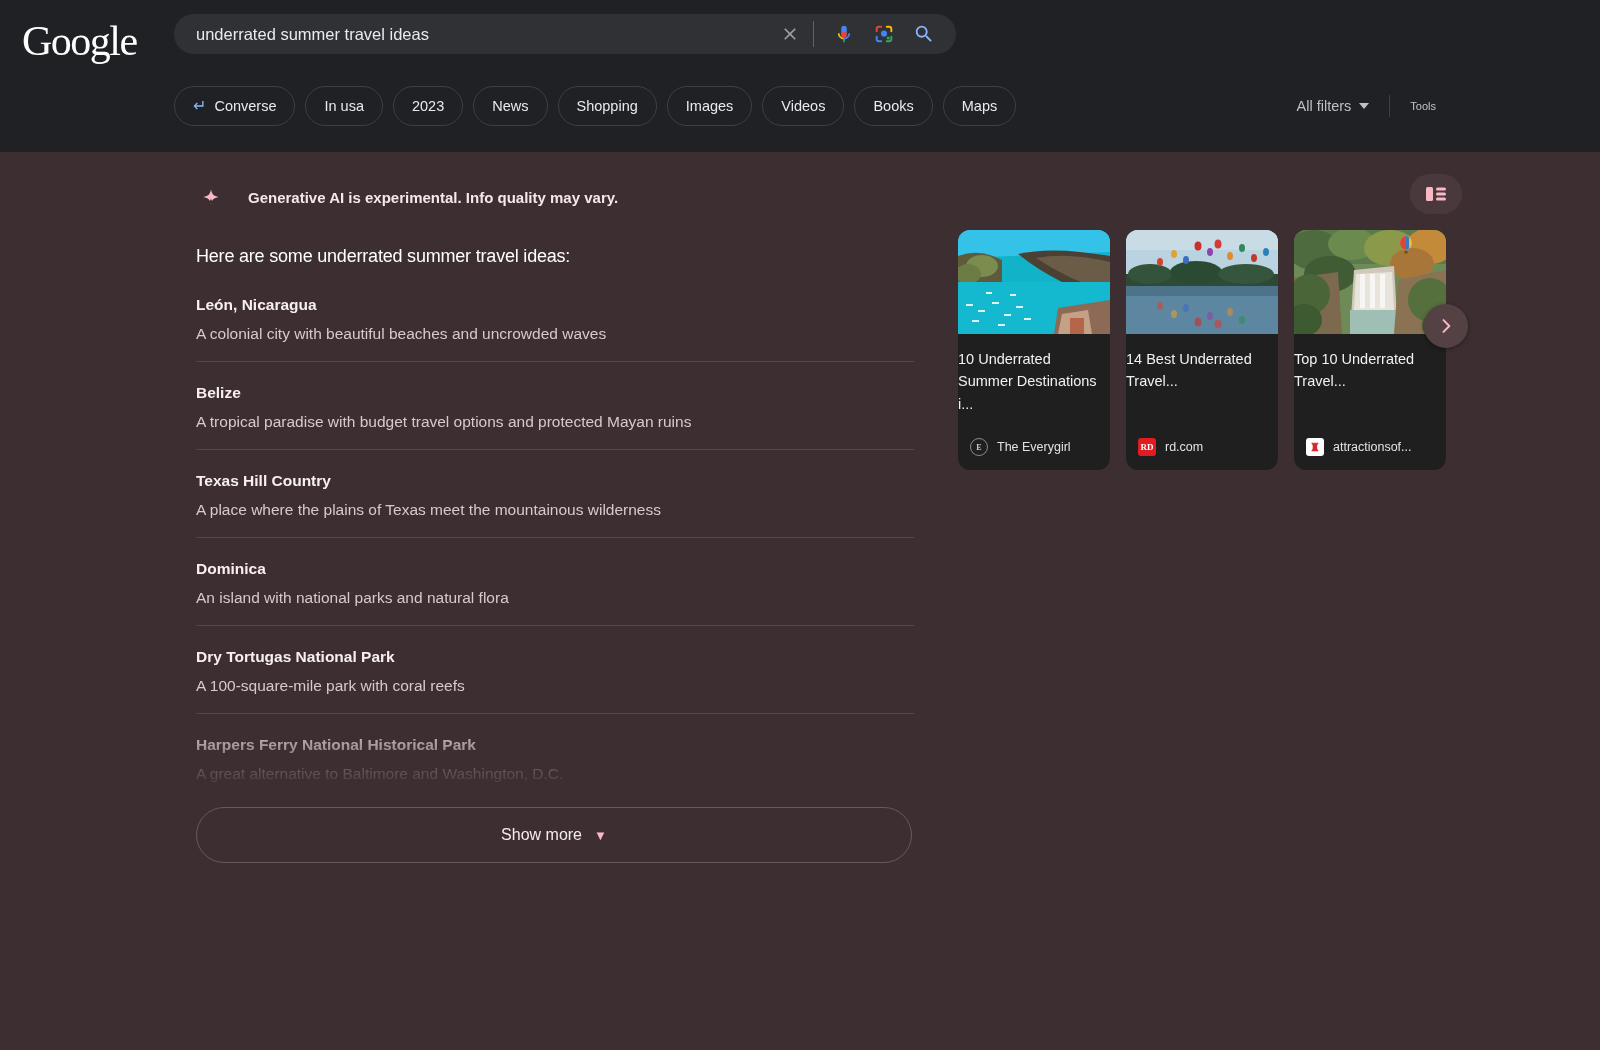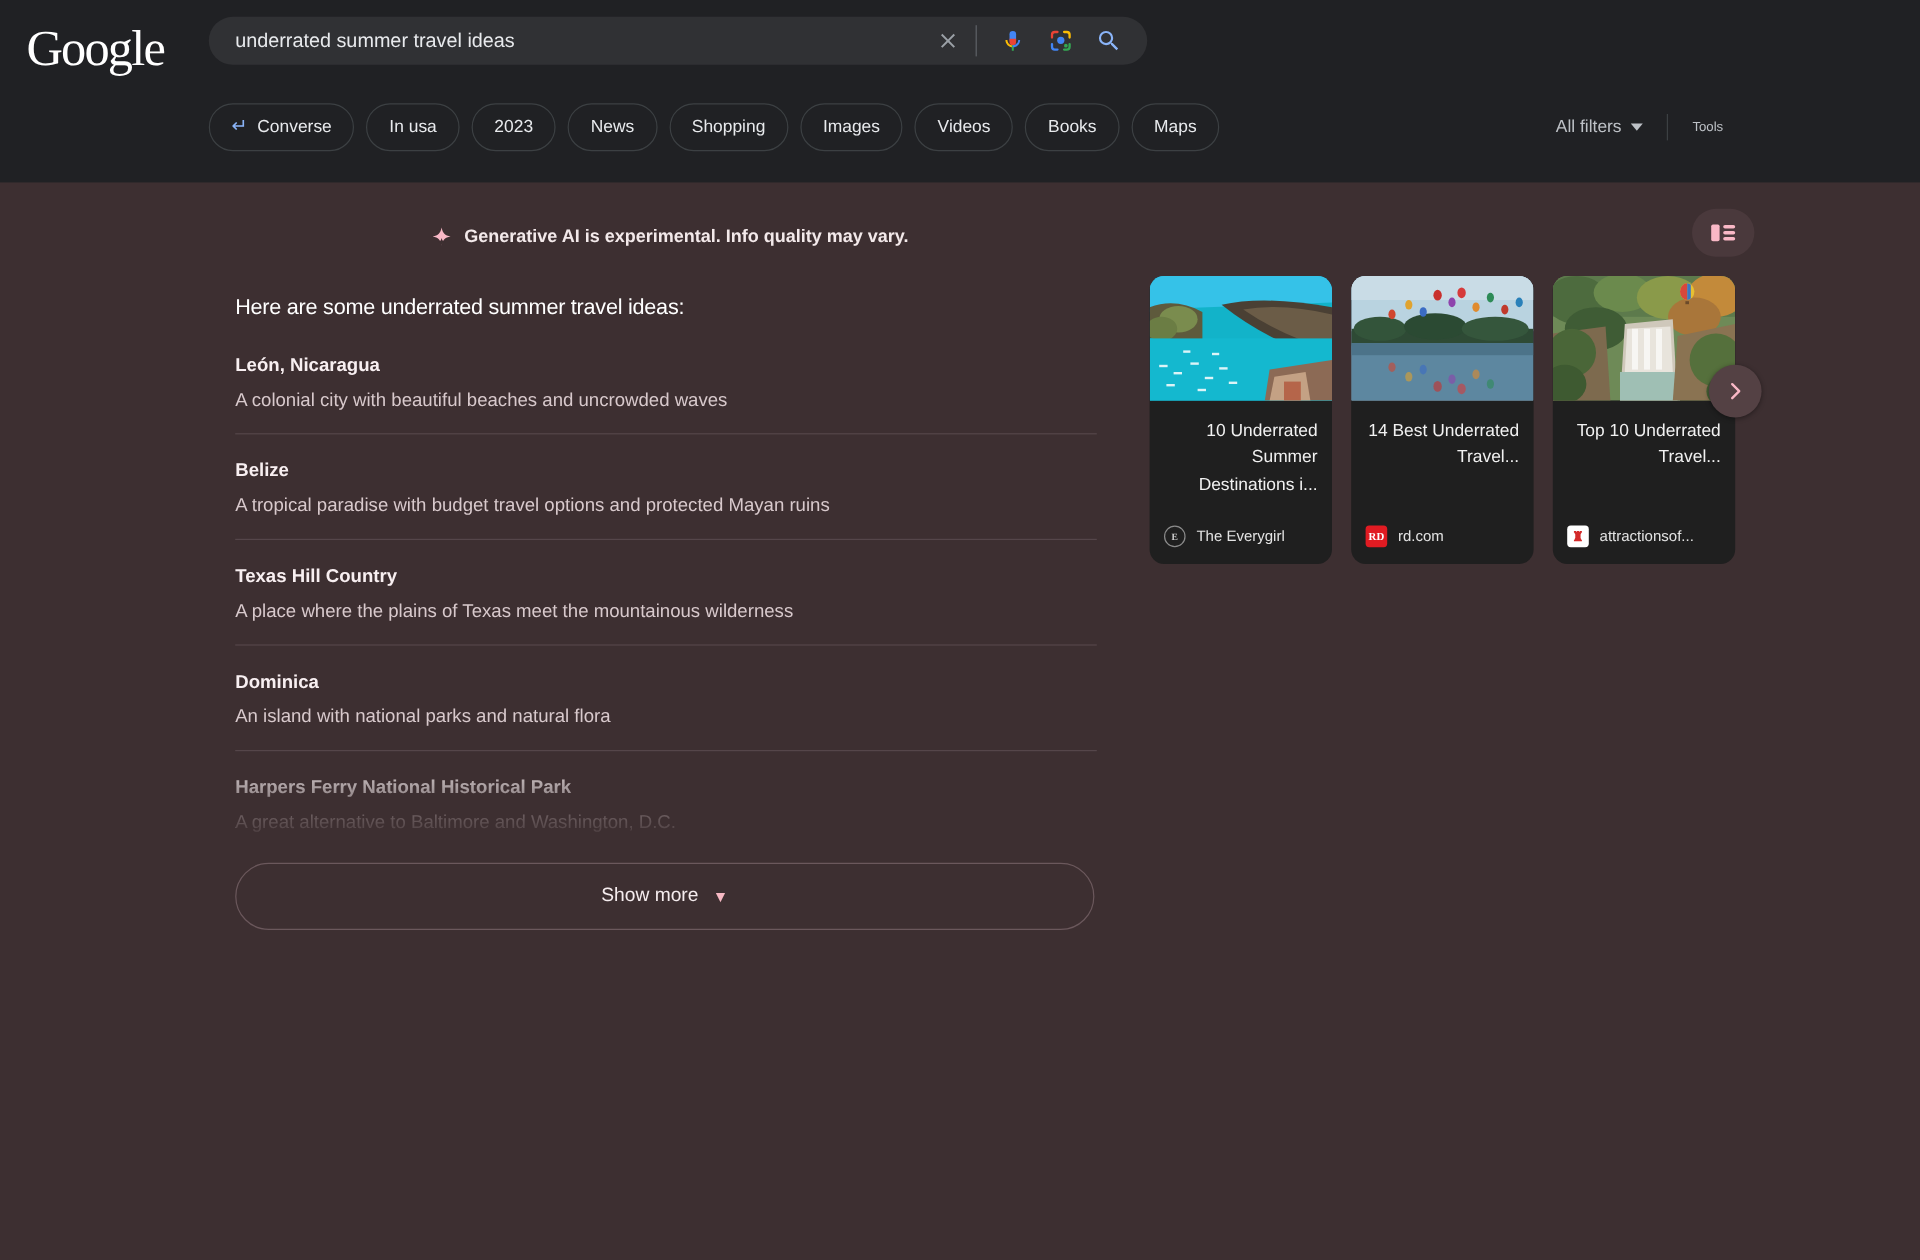--- a/index.html
+++ b/index.html
@@ -87,21 +87,21 @@
     border-right:5px solid transparent;border-top:6px solid #bdc1c6;
   }
   .hdivider { width:1px;height:22px;background:#3c4043;margin:0 6px; }
   .tools { color:#bdc1c6;font-size:11px;cursor:pointer;padding:0 14px; }
 
   
   .main { position: relative; width: 1600px; height: 898px; }
 
   .ai-panel { position:absolute; left:196px; top:30px; width:718px; }
 
-  .ai-notice { display:flex; align-items:center; gap:4px;justify-content:center; }
+  .ai-notice { display:flex; align-items:center; gap:22px; }
   .sparkle { width: 30px; height: 30px; flex: 0 0 30px; }
   .ai-notice-text {
     color:#f3e9ea; font-size:15px; font-weight:bold;
   }
 
   .ai-title {
     margin-top: 34px;
     color:#ffffff; font-size: 18px; font-weight: normal;
     letter-spacing: -0.2px;
   }
@@ -138,21 +138,21 @@
     background:#4a393c; display:flex;align-items:center;justify-content:center;
     cursor:pointer;
   }
   .cards { position:absolute; top:48px; left:0; display:flex; gap:16px; }
   .card {
     width:152px; height:240px; border-radius:12px;
     background:#1f1f1f; overflow:hidden; cursor:pointer;
     display:flex; flex-direction:column;
   }
   .card-img { width:152px; height:104px; flex:0 0 104px; position:relative; overflow:hidden;}
-  .card-body { padding:14px 12px 0 12px; flex:1; display:flex; flex-direction:column;text-align:right;}
+  .card-body { padding:14px 12px 0 0; flex:1; display:flex; flex-direction:column;}
   .card-title {
     color:#f1f1f1; font-size:14.5px; line-height:1.55;
     font-family:"Liberation Sans", sans-serif;
   }
   .card-src { display:flex; align-items:center; gap:9px; padding:0 12px 14px 12px; }
   .card-src-name { color:#e3e3e3; font-size:12.5px; white-space:nowrap; overflow:hidden; }
   .favicon { width:18px;height:18px;flex:0 0 18px;border-radius:3px;
     display:flex;align-items:center;justify-content:center;font-size:8px;font-weight:bold;}
   .fav-everygirl { border:1.5px solid #8a8a8a; border-radius:50%; color:#cfcfcf; font-family:"Liberation Serif",serif;}
   .fav-rd { background:#e11b22; color:#fff; font-family:"Liberation Serif",serif; font-size:9px;}
@@ -273,20 +273,24 @@
         <div class="idea-name">Belize</div>
         <div class="idea-desc">A tropical paradise with budget travel options and protected Mayan ruins</div>
       </div>
       <div class="idea">
         <div class="idea-name">Texas Hill Country</div>
         <div class="idea-desc">A place where the plains of Texas meet the mountainous wilderness</div>
       </div>
       <div class="idea">
         <div class="idea-name">Dominica</div>
         <div class="idea-desc">An island with national parks and natural flora</div>
+      </div>
+      <div class="idea">
+        <div class="idea-name">Dry Tortugas National Park</div>
+        <div class="idea-desc">A 100-square-mile park with coral reefs</div>
       </div>
       <div class="idea faded">
         <div class="idea-name">Harpers Ferry National Historical Park</div>
         <div class="idea-desc">A great alternative to Baltimore and Washington, D.C.</div>
         <div class="fade-mask"></div>
       </div>
     </div>
 
     <button class="showmore">
       <span>Show more</span>

